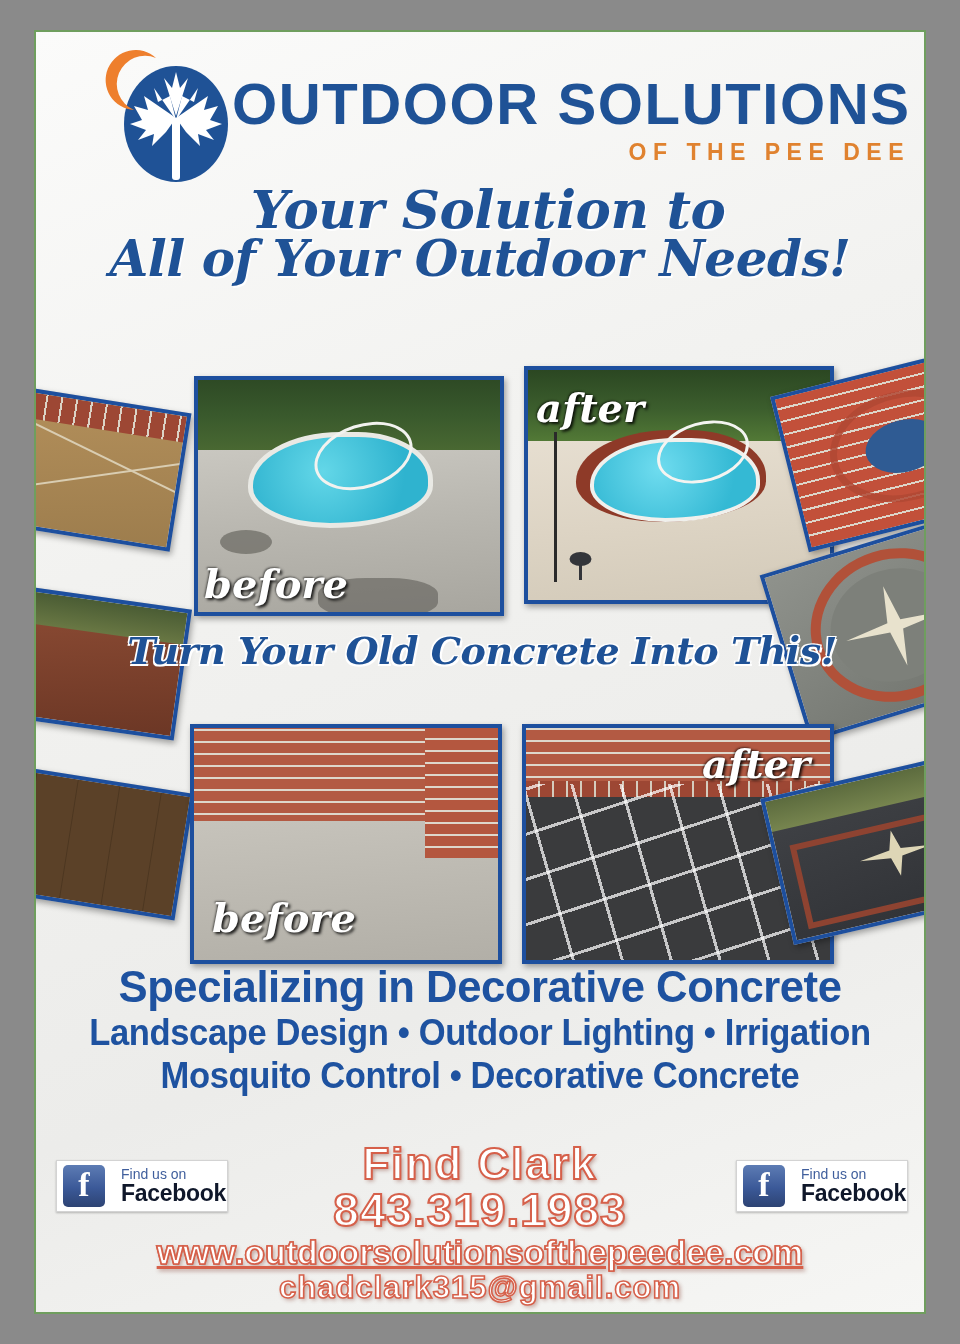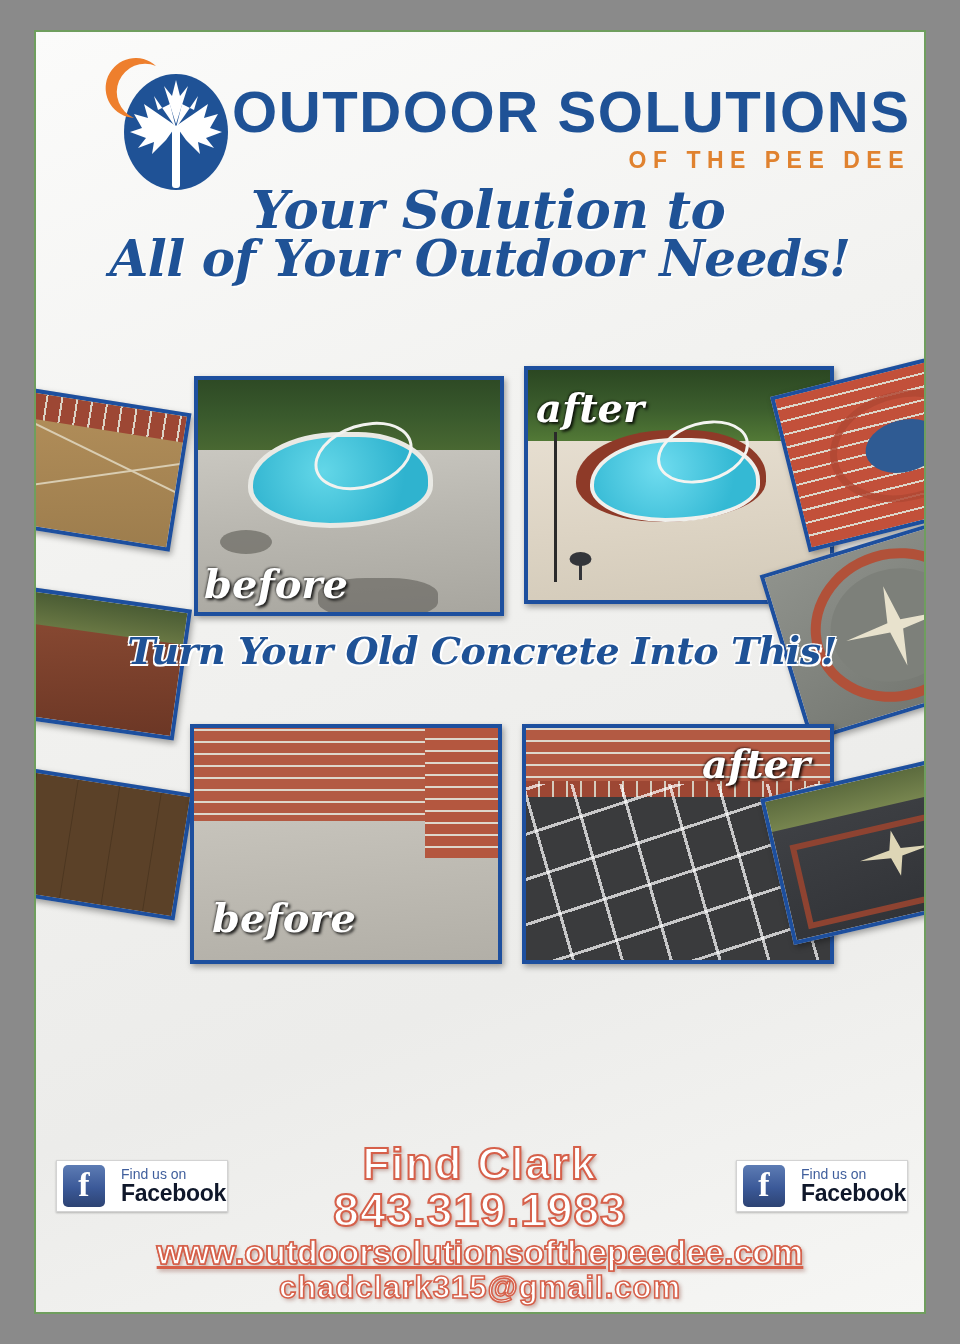--- a/index.html
+++ b/index.html
@@ -15,21 +15,21 @@
     position:absolute;
     left:34px;top:30px;
     width:892px;height:1284px;
     background:linear-gradient(160deg,#fbfbfa 0%,#f2f2f0 35%,#ececea 70%,#f6f6f4 100%);
     border:2px solid #6f9e5e;
     box-sizing:border-box;
     overflow:hidden;
   }
 
   
-  .header{position:absolute;left:0;top:8px;width:100%;height:160px;}
+  .header{position:absolute;left:0;top:0;width:100%;height:160px;}
   .logo-mark{
     position:absolute;left:64px;top:18px;width:130px;height:130px;
   }
   .logo-circle{
     position:absolute;left:24px;top:16px;width:104px;height:116px;
     background:#1f5296;border-radius:50%;
   }
   .logo-moon{
     position:absolute;left:0px;top:0px;width:66px;height:66px;
   }
@@ -401,20 +401,25 @@
     </div>
 
     <div class="plabel lbl-before1">before</div>
     <div class="plabel lbl-after1">after</div>
     <div class="plabel lbl-before2">before</div>
     <div class="plabel lbl-after2">after</div>
   </div>
 
   <div class="mid-script">Turn Your Old Concrete Into This!</div>
 
+  <div class="services">
+    <div class="svc1">Specializing in Decorative Concrete</div>
+    <div class="svc2">Landscape Design • Outdoor Lighting • Irrigation</div>
+    <div class="svc3">Mosquito Control • Decorative Concrete</div>
+  </div>
 
   <div class="contact">
     <div class="c-name">Find Clark</div>
     <div class="c-phone">843.319.1983</div>
     <div class="c-web">www.outdoorsolutionsofthepeedee.com</div>
     <div class="c-email">chadclark315@gmail.com</div>
   </div>
 
   <div class="fb fb-left">
     <div class="fb-icon">

